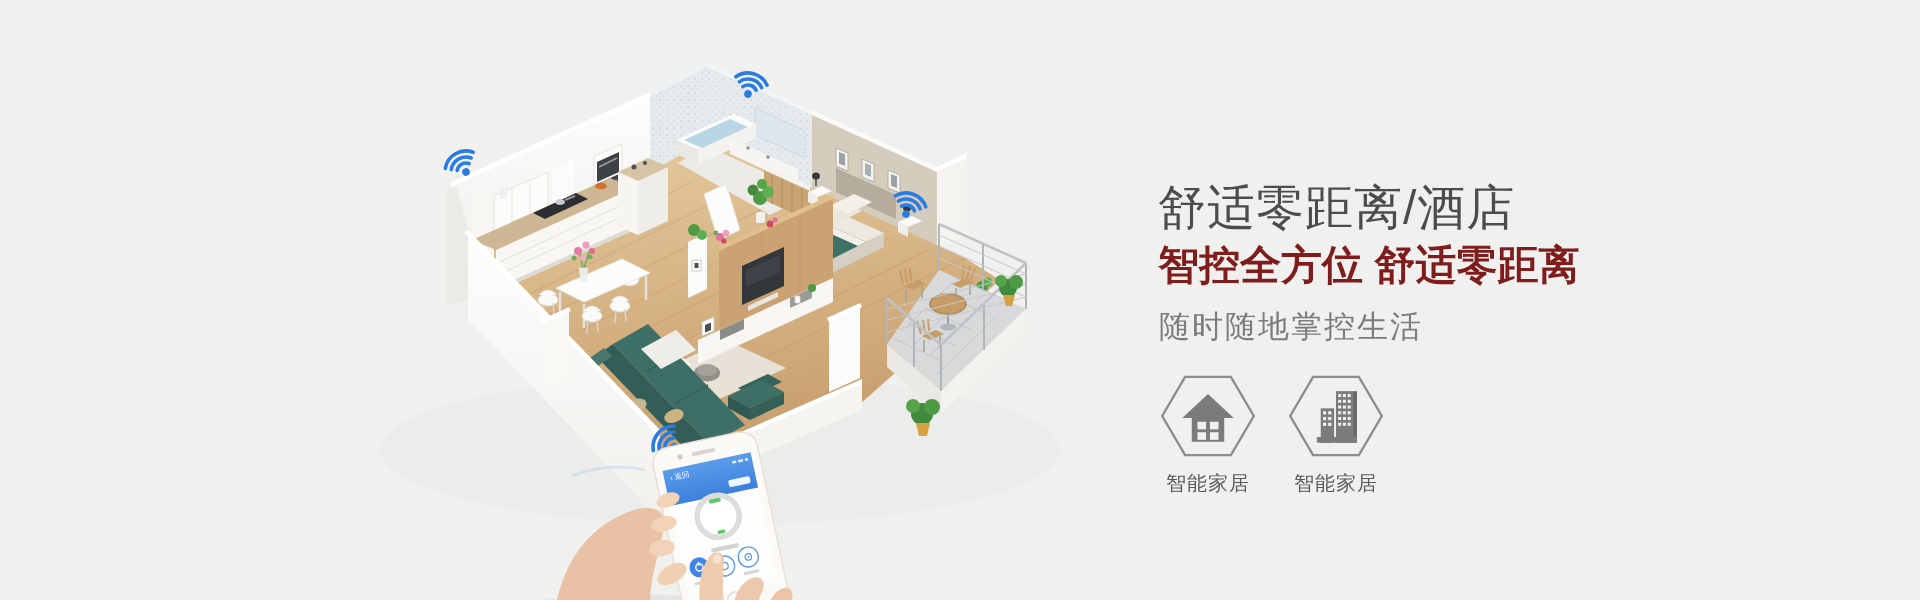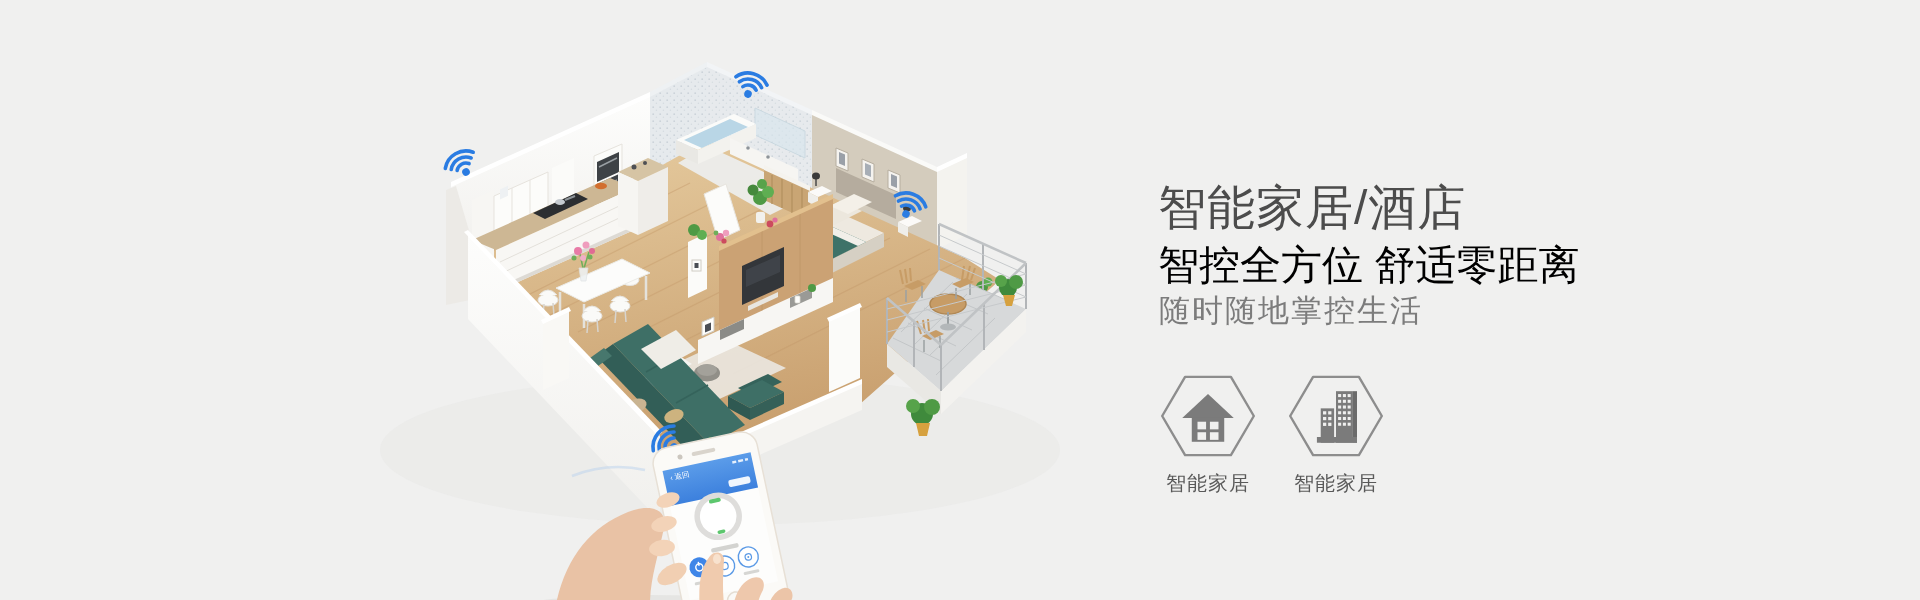--- a/index.html
+++ b/index.html
@@ -1,22 +1,22 @@
 <!DOCTYPE html>
 <html><head>
 <meta charset="utf-8">
 <style>
   html,body{margin:0;padding:0;}
   body{font-family:"Liberation Sans", sans-serif; background:#e8e8e8;}
   .stage{position:relative;width:1920px;height:600px;background:#f0f0ef;overflow:hidden;}
   .illustration{position:absolute;left:0;top:0;width:1920px;height:600px;}
   .hero-text{position:absolute;left:1158px;top:0;width:560px;}
   .hero-title{position:absolute;left:0;top:176px;font-size:48px;font-weight:300;color:#4c4c4c;letter-spacing:1px;white-space:nowrap;}
-  .hero-headline{position:absolute;left:0;top:238px;font-size:41px;font-weight:400;color:#000000;white-space:nowrap;}
-  .hero-tagline{position:absolute;left:1px;top:290px;font-size:31px;font-weight:400;color:#7c7c7c;letter-spacing:2px;white-space:nowrap;}
+  .hero-headline{position:absolute;left:0;top:238px;font-size:41px;font-weight:700;color:#7f1d1d;white-space:nowrap;}
+  .hero-tagline{position:absolute;left:1px;top:306px;font-size:31px;font-weight:400;color:#7c7c7c;letter-spacing:2px;white-space:nowrap;}
   .category-row{position:absolute;left:1160px;top:374px;display:flex;gap:32px;}
   .category-card{width:96px;display:flex;flex-direction:column;align-items:center;cursor:pointer;}
   .category-label{margin-top:12px;font-size:20px;color:#595959;letter-spacing:1px;white-space:nowrap;}
   .hex-stroke{fill:none;stroke:#8d8d8d;stroke-width:2.5;stroke-linejoin:round;}
   .icon-fill{fill:#7b7b7b;}
   .icon-fill-dark{fill:#6b6b6b;}
   .win{fill:#f0f0ef;}
   text{user-select:none;}
 </style>
 </head>
@@ -455,21 +455,21 @@
       <ellipse cx="672" cy="574" rx="16" ry="9" fill="#f1cfb2" transform="rotate(-30 672 574)"></ellipse>
 
       <path d="M 700,612 C 698,586 700,568 710,556 C 715,550 724,552 724,560 C 723,577 722,592 725,612 Z" fill="#f0cbae"></path>
       <ellipse cx="717" cy="559" rx="4" ry="5" fill="#f8e4d1" opacity="0.9"></ellipse>
       <path d="M 732,612 C 735,592 742,582 752,578 C 761,575 766,581 763,590 C 758,599 757,606 757,612 Z" fill="#eec8ac"></path>
       <path d="M 766,612 C 770,598 776,590 784,588 C 790,587 794,592 792,599 C 788,605 787,608 787,612 Z" fill="#ecc5a8"></path>
     </g>
   </svg>
 
   <div class="hero-text">
-    <div class="hero-title">智能家居/酒店</div>
+    <div class="hero-title">舒适零距离/酒店</div>
     <div class="hero-headline">智控全方位 舒适零距离</div>
     <div class="hero-tagline">随时随地掌控生活</div>
   </div>
 
   <div class="category-row">
 
     <div class="category-card">
       <svg width="96" height="84" viewBox="-50 -44 100 88">
         <polygon class="hex-stroke" points="48,0 24,41 -24,41 -48,0 -24,-41 24,-41"></polygon>
         <g>

